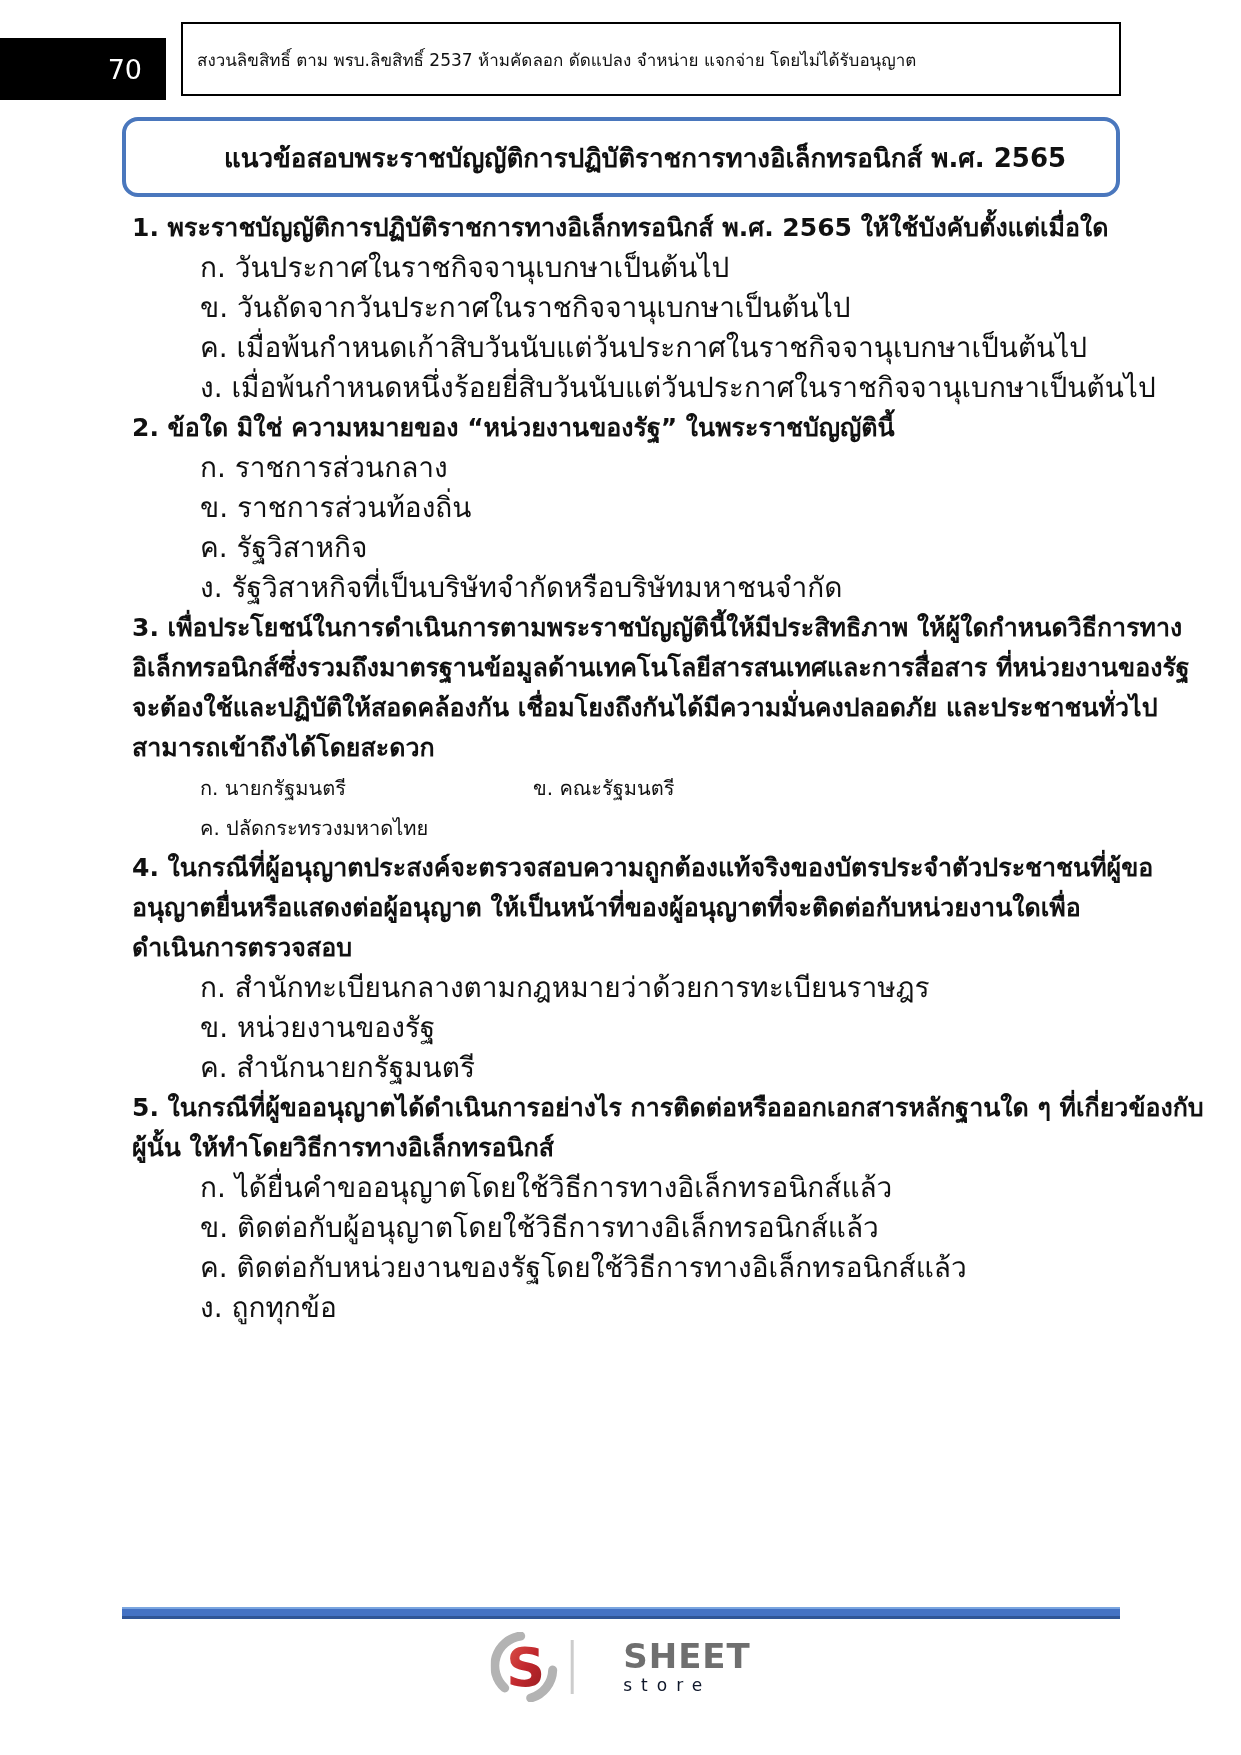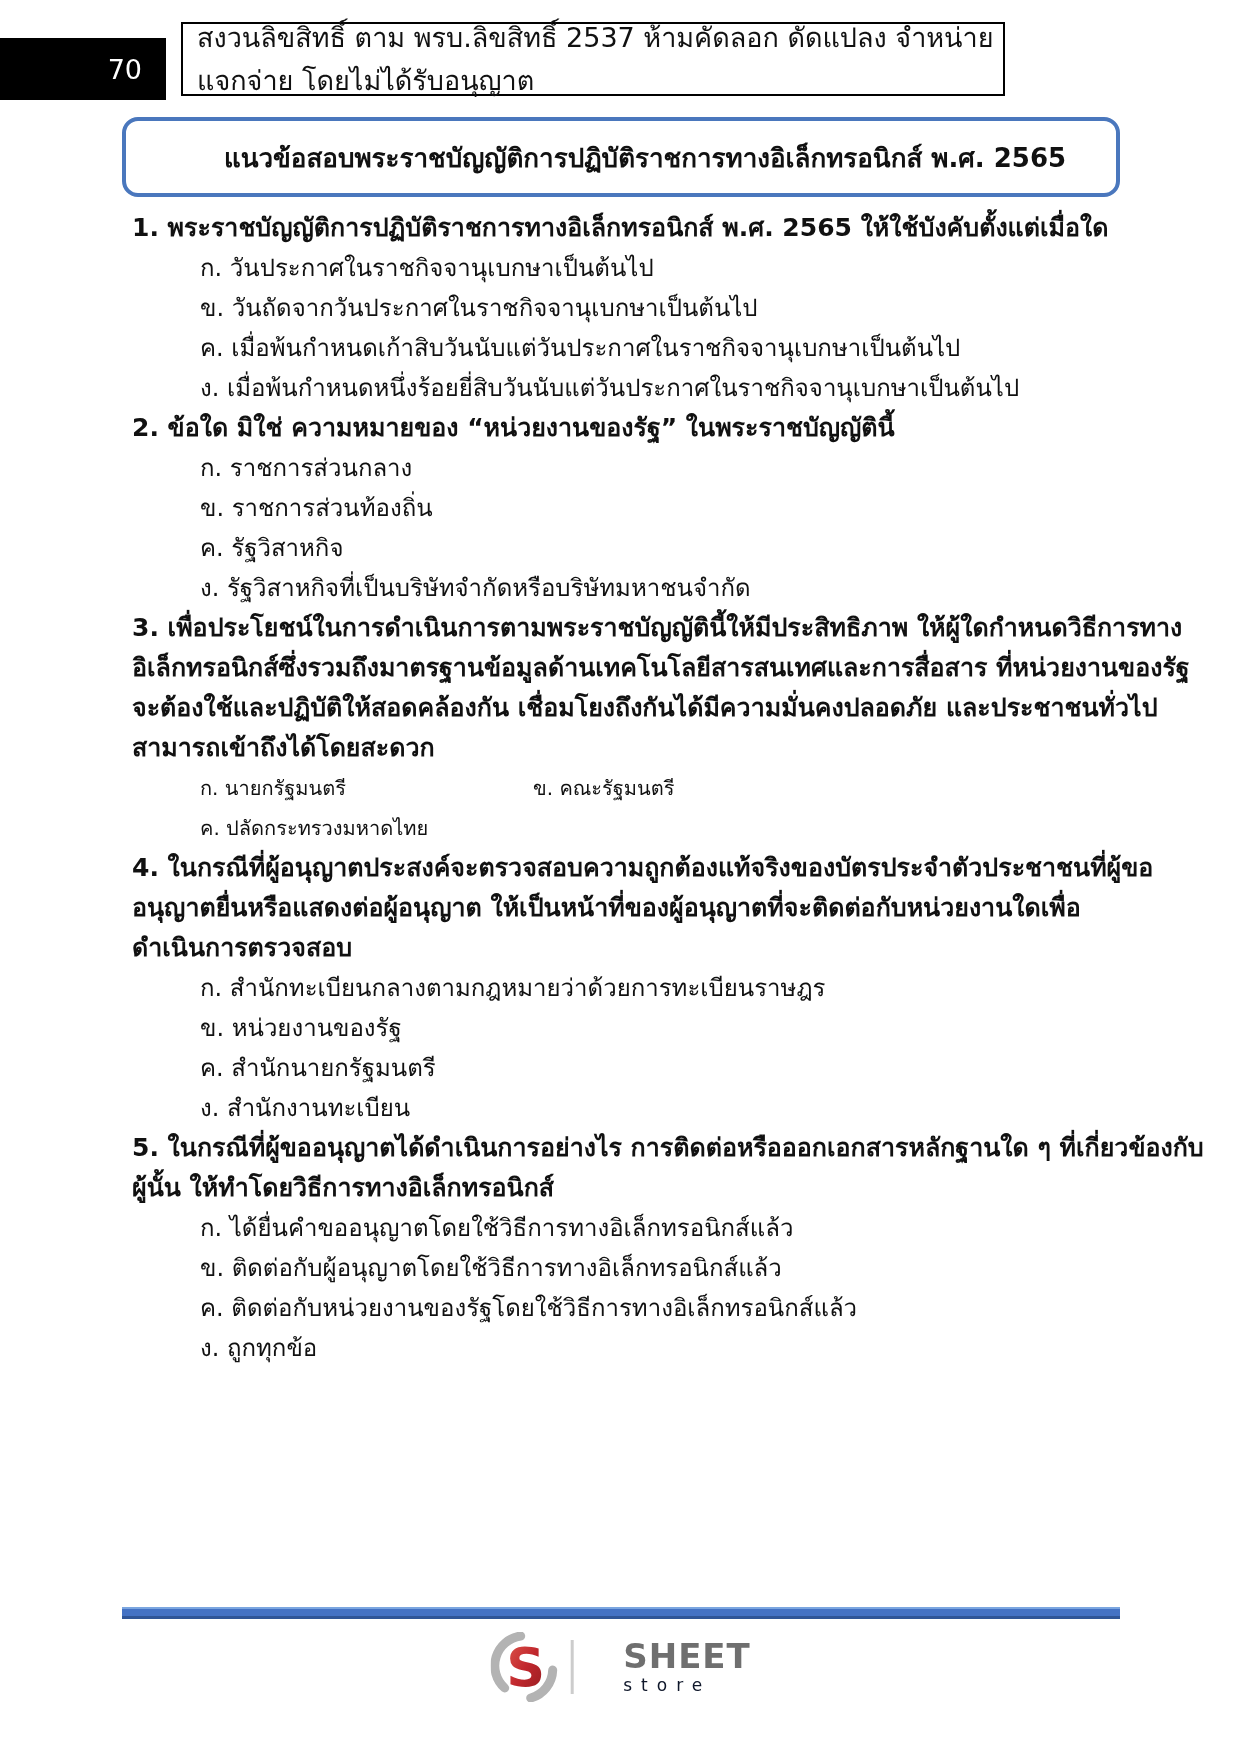--- a/index.html
+++ b/index.html
@@ -17,25 +17,25 @@
   .page-num-box {
     position:absolute; left:0; top:38px;
     width:166px; height:62px;
     background:#000000; color:#ffffff;
     display:flex; align-items:center; justify-content:flex-end;
     padding-right:24px;
     font-size:27px;
   }
   .copyright-box {
     position:absolute; left:181px; top:22px;
-    width:824px; height:74px;
+    width:940px; height:74px;
     border:2px solid #000000;
     display:flex; align-items:center;
     padding-left:14px;
-    font-size:27px;
+    font-size:17px;
     background:#ffffff;
   }
 
   
   .title-box {
     position:absolute; left:122px; top:117px;
     width:998px; height:80px;
     border:4px solid #4a77bd;
     border-radius:16px;
     display:flex; align-items:center; justify-content:center;
@@ -45,21 +45,21 @@
     padding-left:48px;
   }
 
   
   .content {
     position:absolute; left:132px; top:208px;
     width:1000px;
     font-size:25px; line-height:40px;
   }
   .q-line { font-weight:bold; white-space:nowrap; }
-  .choice { padding-left:68px; font-weight:normal; font-size:24px; white-space:nowrap; }
+  .choice { padding-left:68px; font-weight:normal; font-size:28px; white-space:nowrap; }
   .choice-row { display:flex; padding-left:68px; font-weight:normal; font-size:20px; }
   .choice-cell { width:333px; white-space:nowrap; }
   .choice-cell:last-child { width:auto; }
 
   
   .footer-bar {
     position:absolute; left:122px; top:1607px;
     width:998px; height:12px;
     background:#4472c4;
     border-top:2px solid #7ba6e0;
@@ -130,21 +130,20 @@
           <span class="choice-cell">ค. ปลัดกระทรวงมหาดไทย</span>
         </div>
       </div>
       <div class="question-block">
         <div class="q-line">4. ในกรณีที่ผู้อนุญาตประสงค์จะตรวจสอบความถูกต้องแท้จริงของบัตรประจำตัวประชาชนที่ผู้ขอ</div>
         <div class="q-line">อนุญาตยื่นหรือแสดงต่อผู้อนุญาต ให้เป็นหน้าที่ของผู้อนุญาตที่จะติดต่อกับหน่วยงานใดเพื่อ</div>
         <div class="q-line">ดำเนินการตรวจสอบ</div>
         <div class="choice">ก. สำนักทะเบียนกลางตามกฎหมายว่าด้วยการทะเบียนราษฎร</div>
         <div class="choice">ข. หน่วยงานของรัฐ</div>
         <div class="choice">ค. สำนักนายกรัฐมนตรี</div>
-        <div class="choice">ง. สำนักงานทะเบียน</div>
       </div>
       <div class="question-block">
         <div class="q-line">5. ในกรณีที่ผู้ขออนุญาตได้ดำเนินการอย่างไร การติดต่อหรือออกเอกสารหลักฐานใด ๆ ที่เกี่ยวข้องกับ</div>
         <div class="q-line">ผู้นั้น ให้ทำโดยวิธีการทางอิเล็กทรอนิกส์</div>
         <div class="choice">ก. ได้ยื่นคำขออนุญาตโดยใช้วิธีการทางอิเล็กทรอนิกส์แล้ว</div>
         <div class="choice">ข. ติดต่อกับผู้อนุญาตโดยใช้วิธีการทางอิเล็กทรอนิกส์แล้ว</div>
         <div class="choice">ค. ติดต่อกับหน่วยงานของรัฐโดยใช้วิธีการทางอิเล็กทรอนิกส์แล้ว</div>
         <div class="choice">ง. ถูกทุกข้อ</div>
       </div>
     </div>

